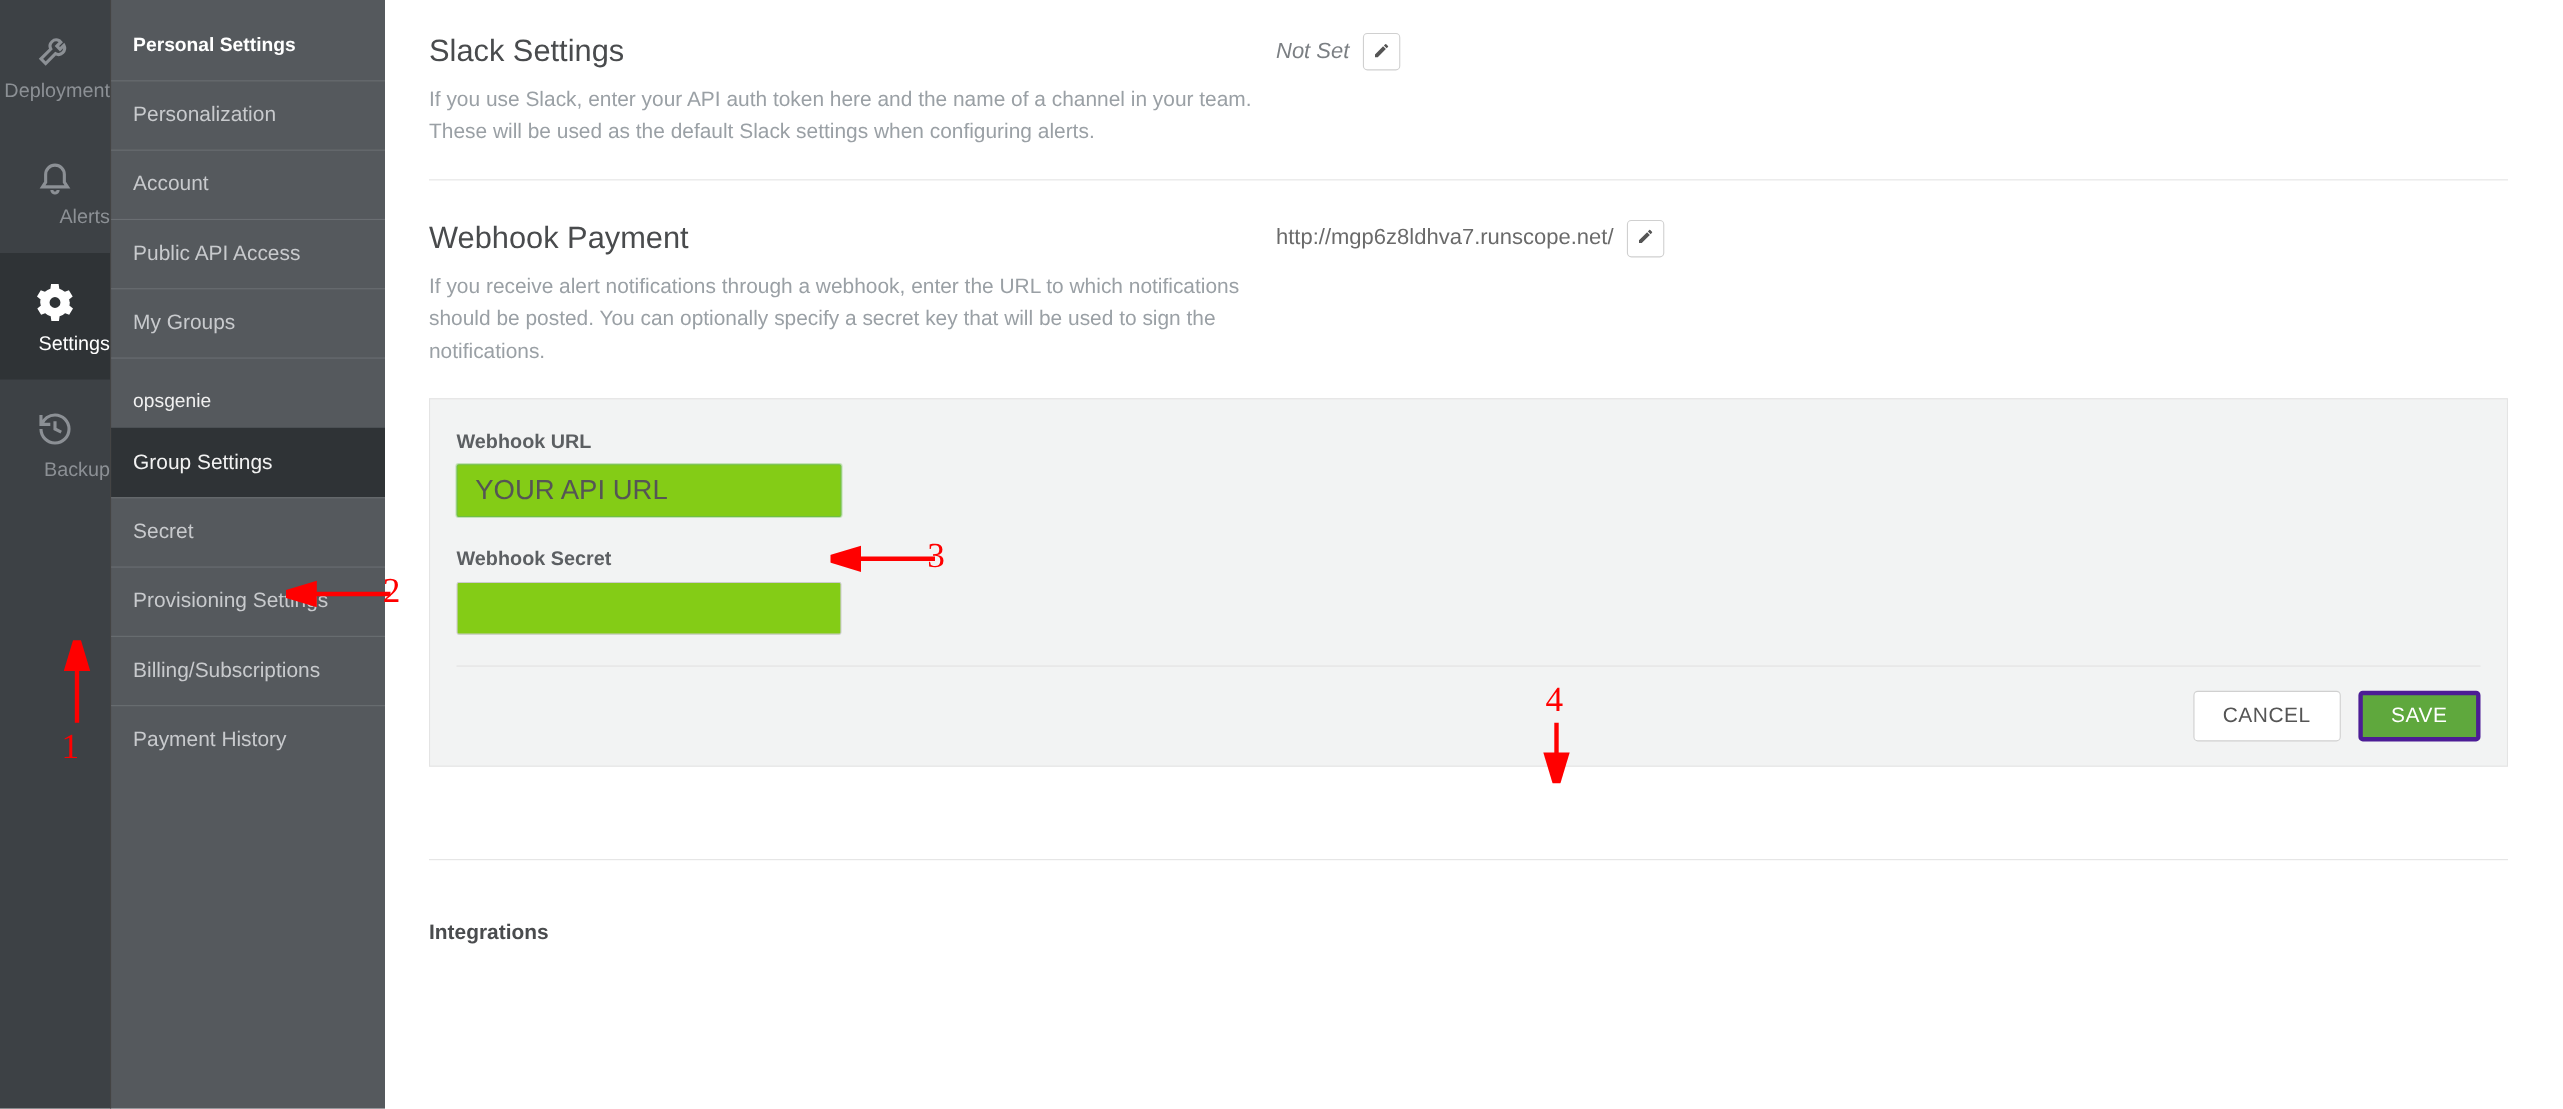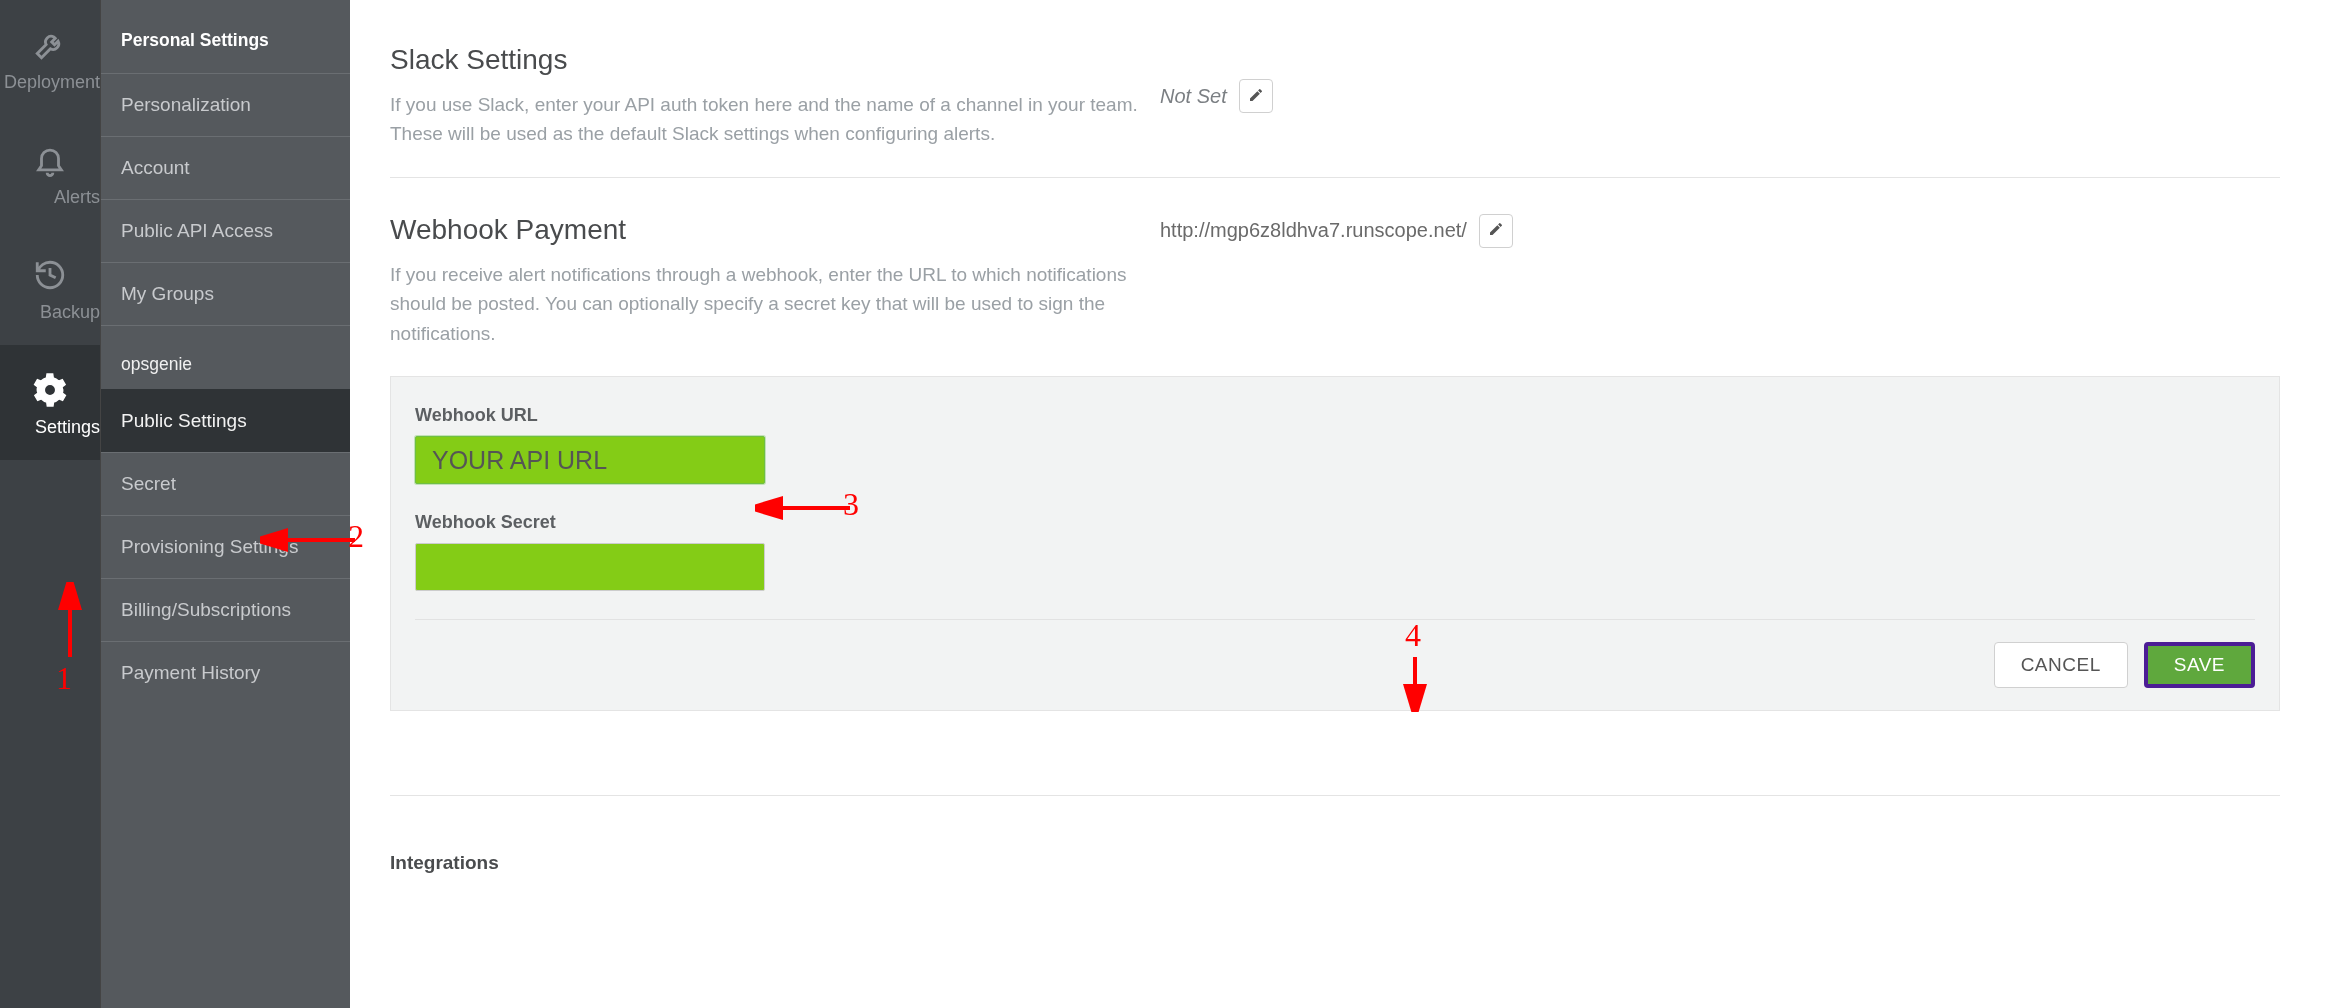--- a/index.html
+++ b/index.html
@@ -79,21 +79,21 @@
     flex: 1;
     padding: 0 50px 40px 40px;
     overflow: hidden;
   }
   .section {
     display: flex;
     align-items: flex-start;
     padding: 36px 0 28px;
     border-top: 1px solid #e4e4e4;
   }
-  .section.first { border-top: none; padding-top: 44px; align-items: center; }
+  .section.first { border-top: none; padding-top: 30px; }
   .section .left { flex: 1; max-width: 770px; }
   .section .right {
     display: flex;
     align-items: center;
     gap: 12px;
     font-size: 20px;
     color: #6a6a6a;
   }
   .section h2 {
     font-size: 28px;
@@ -208,49 +208,49 @@
     </div>
     <div class="rail-item">
       <span class="icon">
         <svg viewBox="0 0 24 24" fill="none" stroke="#8c9095" stroke-width="2">
           <path d="M18 16v-5a6 6 0 10-12 0v5l-2 3h16l-2-3z"></path>
             <path d="M10 21a2 2 0 004 0"></path>
         </svg>
       </span>
       <span class="label">Alerts</span>
     </div>
+    <div class="rail-item active">
+      <span class="icon">
+        <svg viewBox="0 0 24 24" fill="#fff" stroke="#fff" stroke-width="1">
+          <path d="M12 8a4 4 0 100 8 4 4 0 000-8zm9 4a8.96 8.96 0 01-.3 2.2l2.2 1.7-2 3.4-2.6-1a9 9 0 01-3.8 2.2l-.4 2.8h-4l-.4-2.8a9 9 0 01-3.8-2.2l-2.6 1-2-3.4 2.2-1.7A8.96 8.96 0 013 12c0-.76.1-1.5.3-2.2L1.1 8.1l2-3.4 2.6 1a9 9 0 013.8-2.2L9.9.7h4l.4 2.8a9 9 0 013.8 2.2l2.6-1 2 3.4-2.2 1.7c.2.7.3 1.44.3 2.2z"></path>
+        </svg>
+      </span>
+      <span class="label">Settings</span>
+    </div>
     <div class="rail-item">
       <span class="icon">
         <svg viewBox="0 0 24 24" fill="none" stroke="#8c9095" stroke-width="2">
           <path d="M3 12a9 9 0 109-9 9 9 0 00-8.5 6"></path>
             <polyline points="3 3 3 9 9 9"></polyline>
             <polyline points="12 7 12 12 16 14"></polyline>
         </svg>
       </span>
       <span class="label">Backup</span>
     </div>
-    <div class="rail-item active">
-      <span class="icon">
-        <svg viewBox="0 0 24 24" fill="#fff" stroke="#fff" stroke-width="1">
-          <path d="M12 8a4 4 0 100 8 4 4 0 000-8zm9 4a8.96 8.96 0 01-.3 2.2l2.2 1.7-2 3.4-2.6-1a9 9 0 01-3.8 2.2l-.4 2.8h-4l-.4-2.8a9 9 0 01-3.8-2.2l-2.6 1-2-3.4 2.2-1.7A8.96 8.96 0 013 12c0-.76.1-1.5.3-2.2L1.1 8.1l2-3.4 2.6 1a9 9 0 013.8-2.2L9.9.7h4l.4 2.8a9 9 0 013.8 2.2l2.6-1 2 3.4-2.2 1.7c.2.7.3 1.44.3 2.2z"></path>
-        </svg>
-      </span>
-      <span class="label">Settings</span>
-    </div>
   </nav>
 
   <nav class="sidemenu">
     <div class="section-header">Personal Settings</div>
     <div class="menu-item">Personalization</div>
     <div class="menu-item">Account</div>
     <div class="menu-item">Public API Access</div>
     <div class="menu-item">My Groups</div>
 
     <div class="section-sublabel">opsgenie</div>
-    <div class="menu-item active">Public Settings</div>
+    <div class="menu-item active">Group Settings</div>
     <div class="menu-item">Secret</div>
     <div class="menu-item">Provisioning Settings</div>
     <div class="menu-item">Billing/Subscriptions</div>
     <div class="menu-item">Payment History</div>
   </nav>
 
   <main class="main">
 
     <div class="section first">
       <div class="left">

